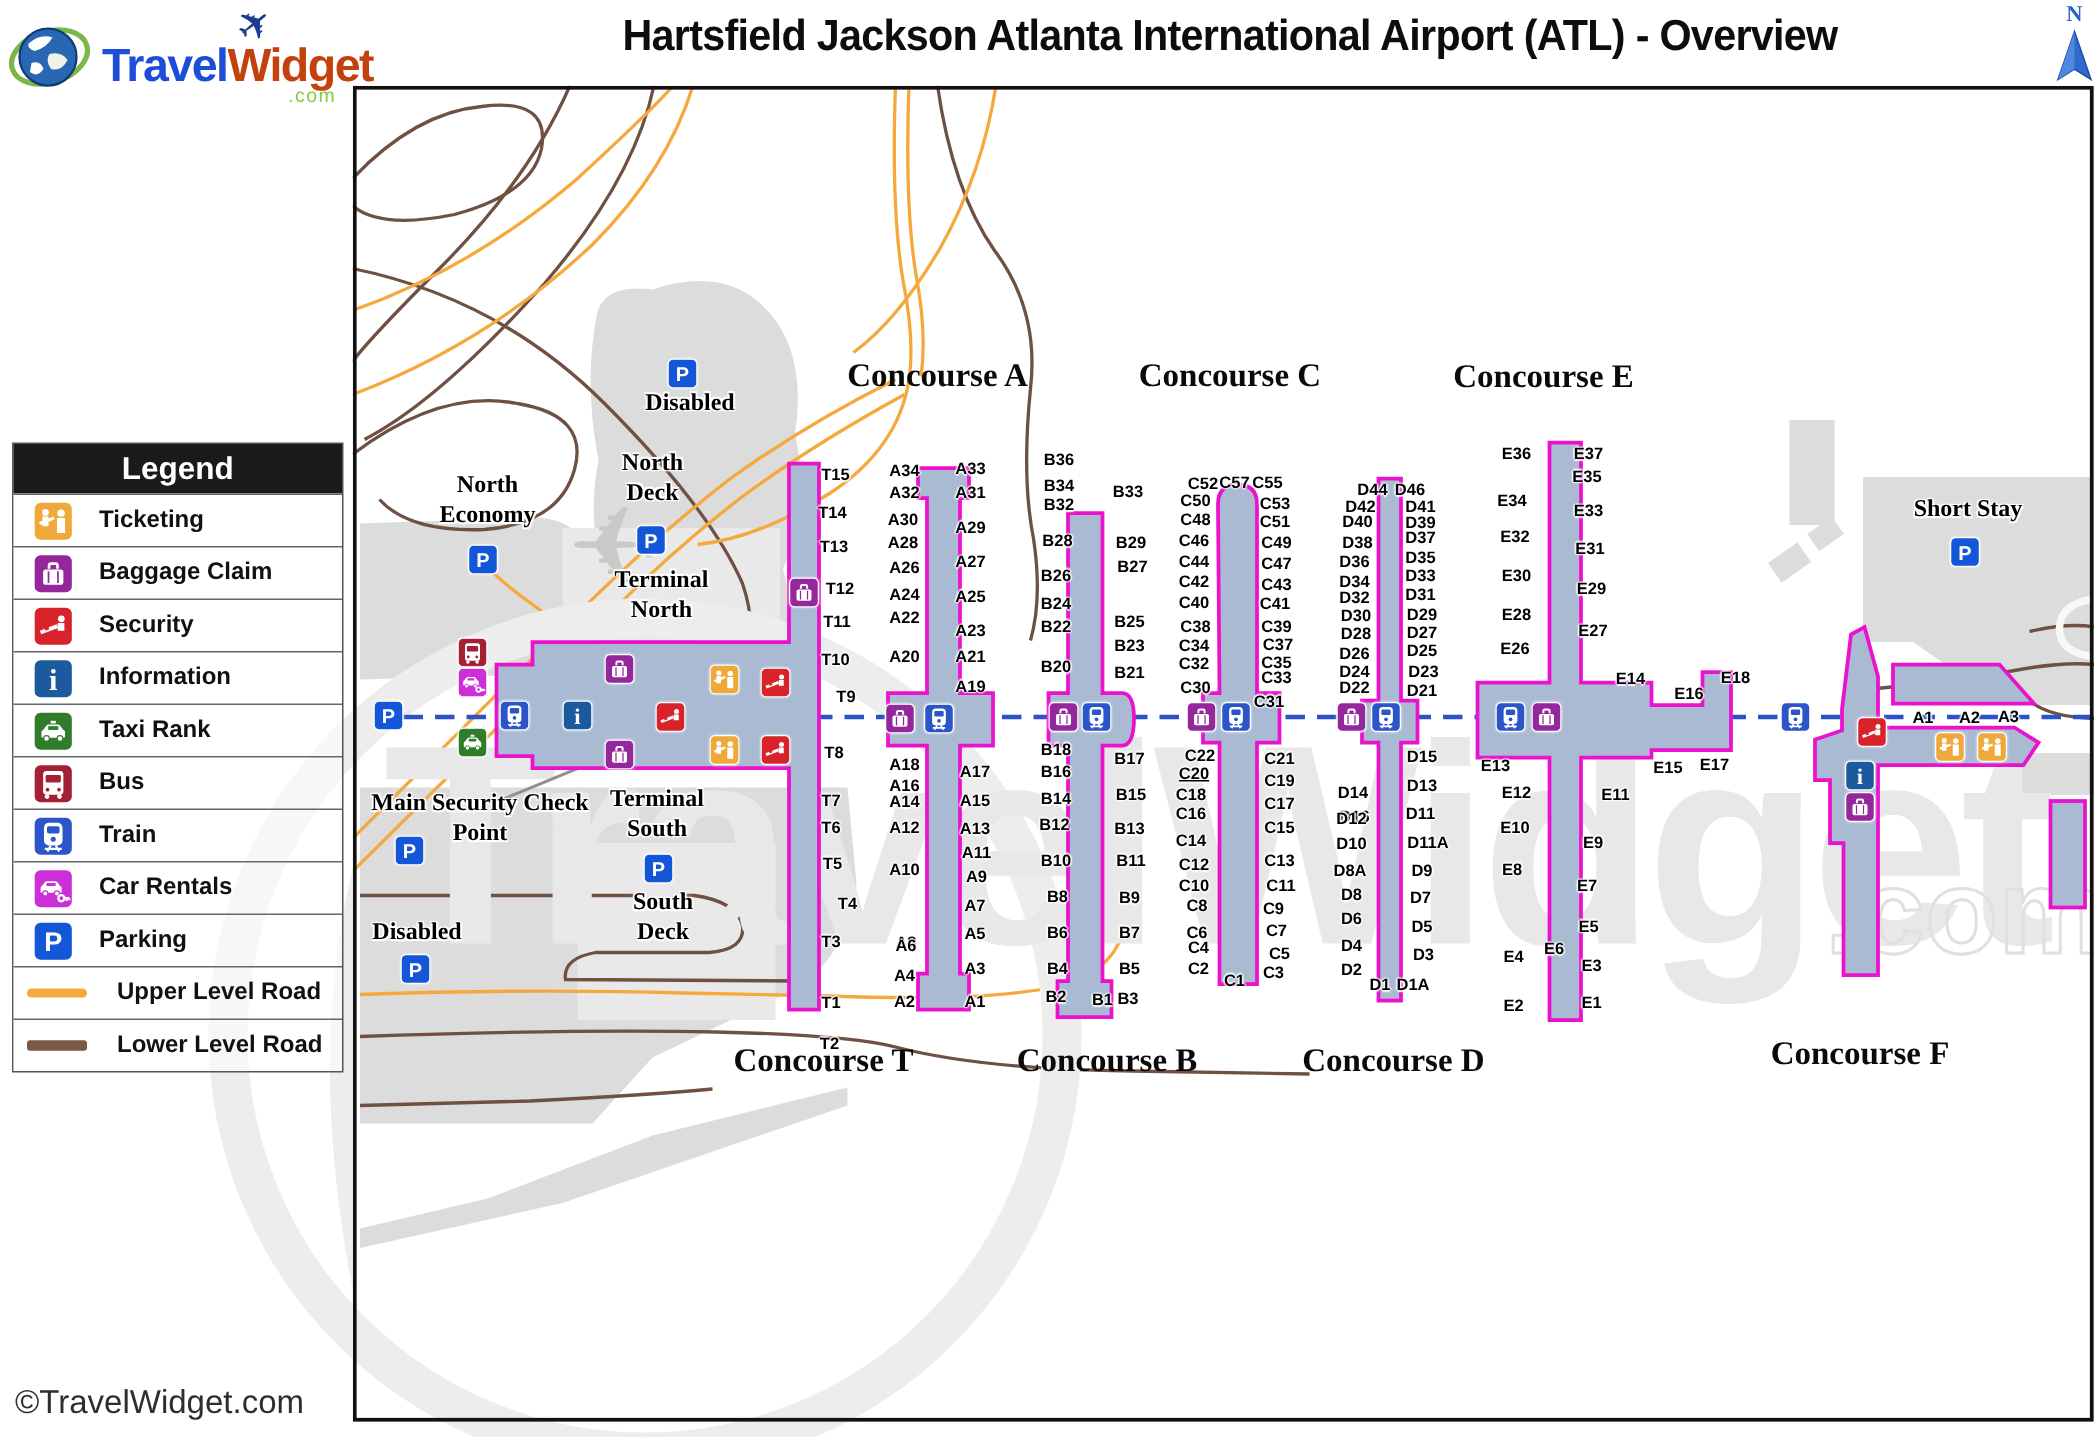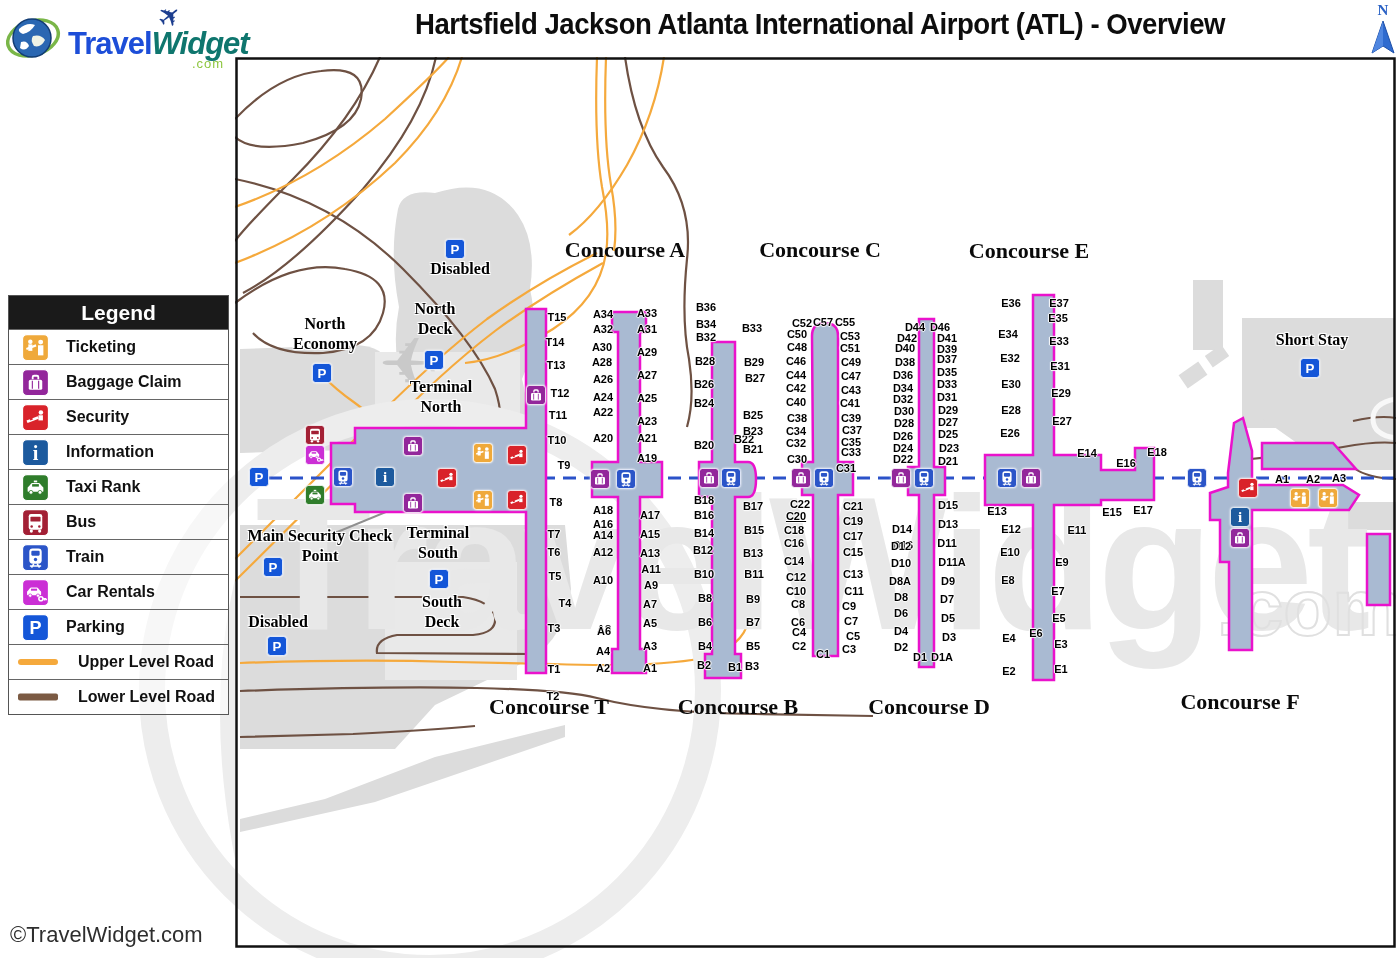--- a/index.html
+++ b/index.html
@@ -3,21 +3,21 @@
 <meta charset="utf-8">
 <style>
   html,body{margin:0;padding:0;background:#fff;font-family:"Liberation Sans",sans-serif;}
   #page{position:relative;width:1400px;height:958px;background:#fff;overflow:hidden;}
   #bg-watermark{position:absolute;left:0;top:0;z-index:0;}
   
   #logo{position:absolute;left:6px;top:4px;width:250px;height:72px;z-index:5;}
   #logo .globe{position:absolute;left:0;top:4px;}
   #logo .word{position:absolute;left:62px;top:22px;font-size:31px;font-weight:bold;letter-spacing:-1px;white-space:nowrap;}
   #logo .travel{color:#1d4ed8;}
-  #logo .widget{color:#0f766e;font-style:italic;}
+  #logo .widget{color:#c2410c;}
   #logo .dotcom{position:absolute;left:186px;top:52px;font-size:13px;color:#8dc63f;letter-spacing:1px;}
   #logo .plane{position:absolute;left:152px;top:-4px;font-size:28px;color:#1d3e8f;transform:rotate(-38deg);}
   #page-title{position:absolute;left:250px;top:8px;width:1140px;text-align:center;font-size:29px;font-weight:bold;color:#0d0d0d;z-index:5;transform:scaleX(.95);letter-spacing:-.5px;}
   #north{position:absolute;left:1368px;top:2px;width:30px;height:56px;text-align:center;z-index:6;}
   #north .nl{font-family:"Liberation Serif",serif;color:#2b62c5;font-size:15px;font-weight:bold;}
   
   #legend{position:absolute;left:8px;top:295px;width:219px;z-index:4;border:1px solid #555;background:transparent;}
   #legend-header{background:#1a1a1a;color:#fff;font-size:21px;font-weight:bold;text-align:center;height:33px;line-height:33px;}
   .lrow{display:flex;align-items:center;height:34px;border-top:1px solid #666;background:rgba(255,255,255,.55);}
   .lrow .licon{width:27px;height:27px;margin-left:13px;flex:0 0 auto;}
@@ -318,21 +318,21 @@
         <div class="gate" style="left: 415px; top: 547px;">A7</div>
         <div class="gate" style="left: 415px; top: 566px;">A5</div>
         <div class="gate" style="left: 415px; top: 589px;">A3</div>
         <div class="gate" style="left: 415px; top: 611px;">A1</div>
         <div class="gate" style="left: 471px; top: 250px;">B36</div>
         <div class="gate" style="left: 471px; top: 267px;">B34</div>
         <div class="gate" style="left: 471px; top: 280px;">B32</div>
         <div class="gate" style="left: 470px; top: 304px;">B28</div>
         <div class="gate" style="left: 469px; top: 327px;">B26</div>
         <div class="gate" style="left: 469px; top: 346px;">B24</div>
-        <div class="gate" style="left: 469px; top: 382px; margin-left: 40px;">B22</div>
+        <div class="gate" style="left: 469px; top: 361px;">B22</div>
         <div class="gate" style="left: 469px; top: 388px;">B20</div>
         <div class="gate" style="left: 469px; top: 443px;">B18</div>
         <div class="gate" style="left: 469px; top: 458px;">B16</div>
         <div class="gate" style="left: 469px; top: 476px;">B14</div>
         <div class="gate" style="left: 468px; top: 493px;">B12</div>
         <div class="gate" style="left: 469px; top: 517px;">B10</div>
         <div class="gate" style="left: 470px; top: 541px;">B8</div>
         <div class="gate" style="left: 470px; top: 565px;">B6</div>
         <div class="gate" style="left: 470px; top: 589px;">B4</div>
         <div class="gate" style="left: 469px; top: 608px;">B2</div>

